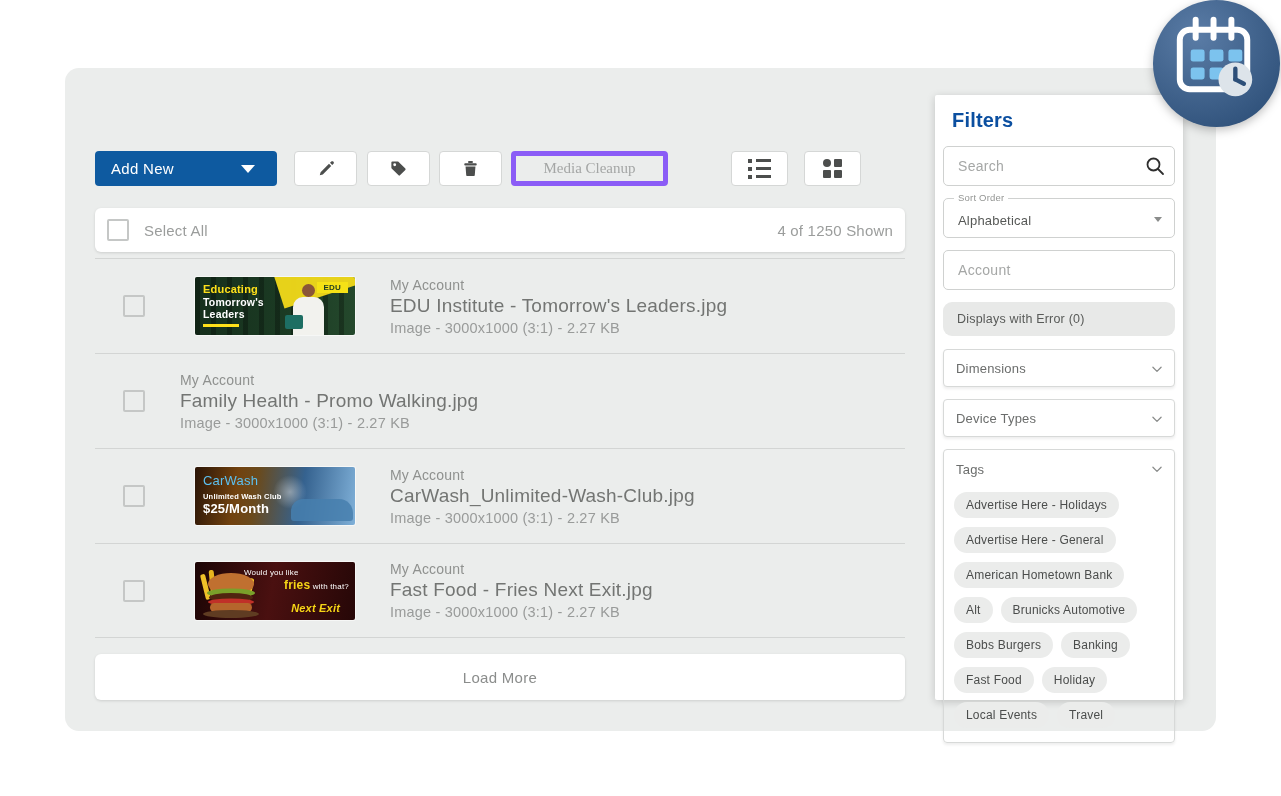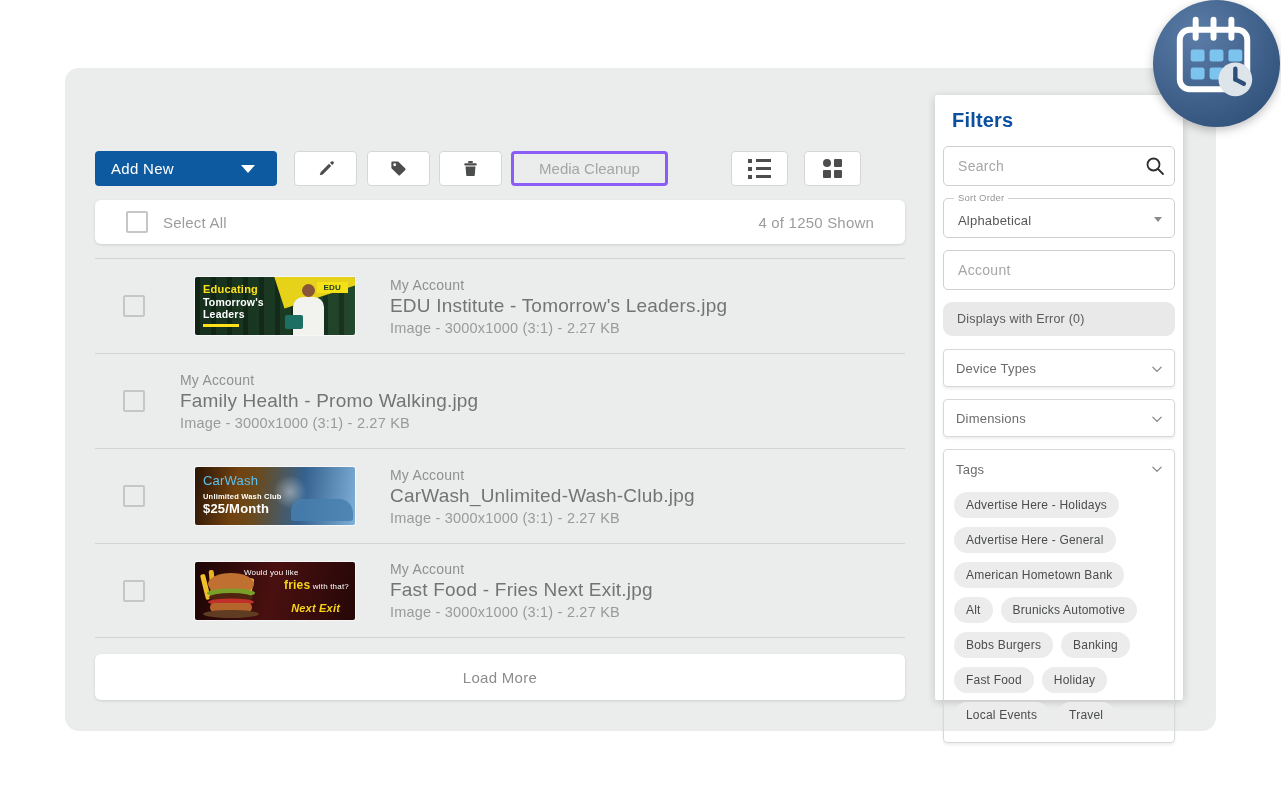--- a/index.html
+++ b/index.html
@@ -17,33 +17,33 @@
   .toolbar { position:absolute; left:30px; top:83px; width:810px; height:36px; }
   .btn-addnew { position:absolute; left:0; top:0; width:182px; height:35px; background:#0e5aa0;
     border:none; border-radius:4px; color:#fff; font-size:15px; text-align:left; padding-left:16px;
     display:flex; align-items:center; cursor:pointer; font-family:inherit; letter-spacing:.3px; }
   .addnew-caret { position:absolute; right:22px; top:14px; width:0; height:0;
     border-left:7px solid transparent; border-right:7px solid transparent; border-top:8px solid #fff; }
   .icon-btn { position:absolute; top:0; width:63px; height:35px; background:#fff;
     border:1px solid #d5d7d6; border-radius:4px; display:flex; align-items:center; justify-content:center; cursor:pointer; }
   .btn-edit { left:199px; } .btn-tag { left:272px; } .btn-del { left:344px; }
   .btn-cleanup { position:absolute; left:416px; top:0; width:157px; height:35px; background:#ebedec;
-    border:3px solid #8b5cf6; border-radius:4px; color:#a4a6a5; font-size:15px; font-family:Liberation Sans, sans-serif; cursor:default; }
+    border:5px solid #8b5cf6; border-radius:4px; color:#a4a6a5; font-size:15px; font-family:Liberation Serif, serif; cursor:default; }
   .btn-list { left:636px; width:57px; } .btn-grid { left:709px; width:57px; }
   .list-glyph { display:flex; flex-direction:column; gap:4px; }
   .list-glyph i { display:flex; align-items:center; gap:4px; }
   .list-glyph i:before { content:""; width:4px; height:4px; background:#4c4e4d; }
   .list-glyph b { width:15px; height:3px; background:#4c4e4d; display:block; }
   .grid-glyph { display:grid; grid-template-columns:8px 8px; grid-template-rows:8px 8px; gap:3px; }
   .grid-glyph s { background:#4c4e4d; border-radius:1px; }
   .grid-glyph s.round { border-radius:50%; }
 
   
-  .select-bar { position:absolute; left:30px; top:132px; width:810px; height:44px; background:#fff;
-    border-radius:6px; box-shadow:0 1px 3px rgba(0,0,0,.13); display:flex; align-items:center; padding:0 31px; }
+  .select-bar { position:absolute; left:30px; top:140px; width:810px; height:44px; background:#fff;
+    border-radius:6px; box-shadow:0 1px 3px rgba(0,0,0,.13); display:flex; align-items:center; padding:0 12px; }
   .checkbox { width:22px; height:22px; border:2px solid #c5c7c6; border-radius:2px; background:transparent; cursor:pointer; flex:none; }
   .select-all-label { color:#9b9d9c; font-size:15px; margin-left:15px; }
   .shown-count { margin-left:auto; color:#9b9d9c; font-size:15px; }
 
   
   .rows { position:absolute; left:30px; top:190px; width:810px; }
   .media-row { height:95px; border-top:1px solid #d3d5d4; display:flex; align-items:center; padding:0 2px; }
   .media-row:last-child { border-bottom:1px solid #d3d5d4; }
   .media-row .checkbox { margin-left:26px; }
   .thumb { width:160px; height:58px; margin-left:50px; border-radius:2px; overflow:hidden;
@@ -292,28 +292,28 @@
       <span class="f-caret"></span>
     </div>
 
     <div class="f-input-wrap">
       <input class="f-input" type="text" placeholder="Account" style="">
     </div>
 
     <div class="f-error">Displays with Error (0)</div>
 
     <div class="f-section">
-      <span>Device Types</span>
+      <span>Dimensions</span>
       <svg width="14" height="14" viewBox="0 0 24 24">
         <polyline points="5,9 12,16 19,9" stroke="#8a8c8b" stroke-width="2.2" fill="none" stroke-linecap="round" stroke-linejoin="round"></polyline>
       </svg>
     </div>
 
     <div class="f-section">
-      <span>Dimensions</span>
+      <span>Device Types</span>
       <svg width="14" height="14" viewBox="0 0 24 24">
         <polyline points="5,9 12,16 19,9" stroke="#8a8c8b" stroke-width="2.2" fill="none" stroke-linecap="round" stroke-linejoin="round"></polyline>
       </svg>
     </div>
 
     <div class="tags-card">
       <div class="tags-head">
         <span>Tags</span>
         <svg width="14" height="14" viewBox="0 0 24 24">
           <polyline points="5,9 12,16 19,9" stroke="#8a8c8b" stroke-width="2.2" fill="none" stroke-linecap="round" stroke-linejoin="round"></polyline>

